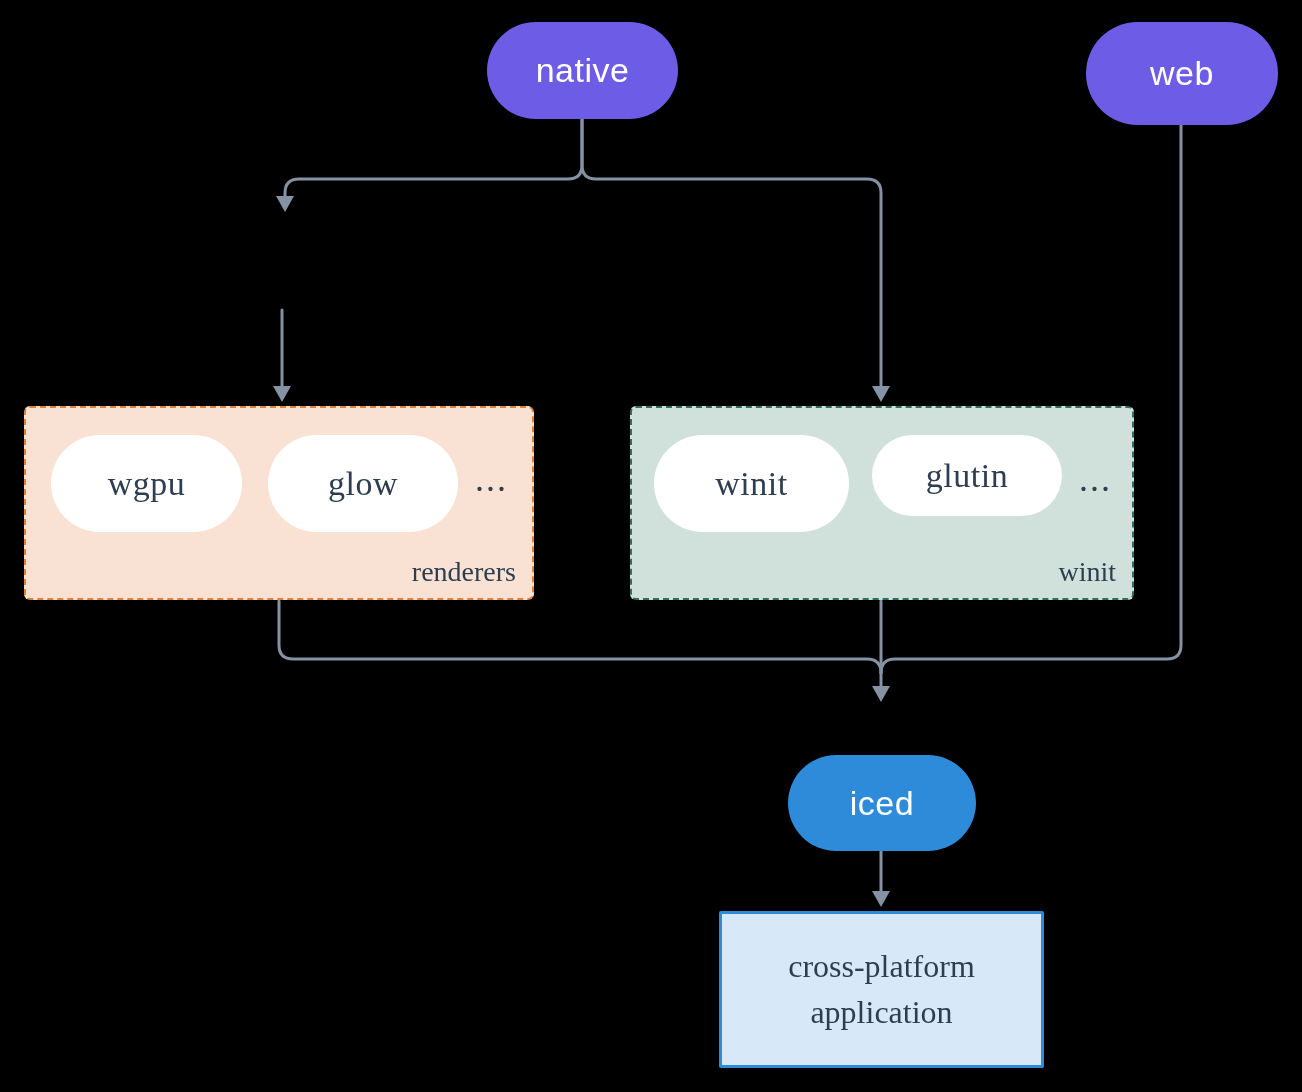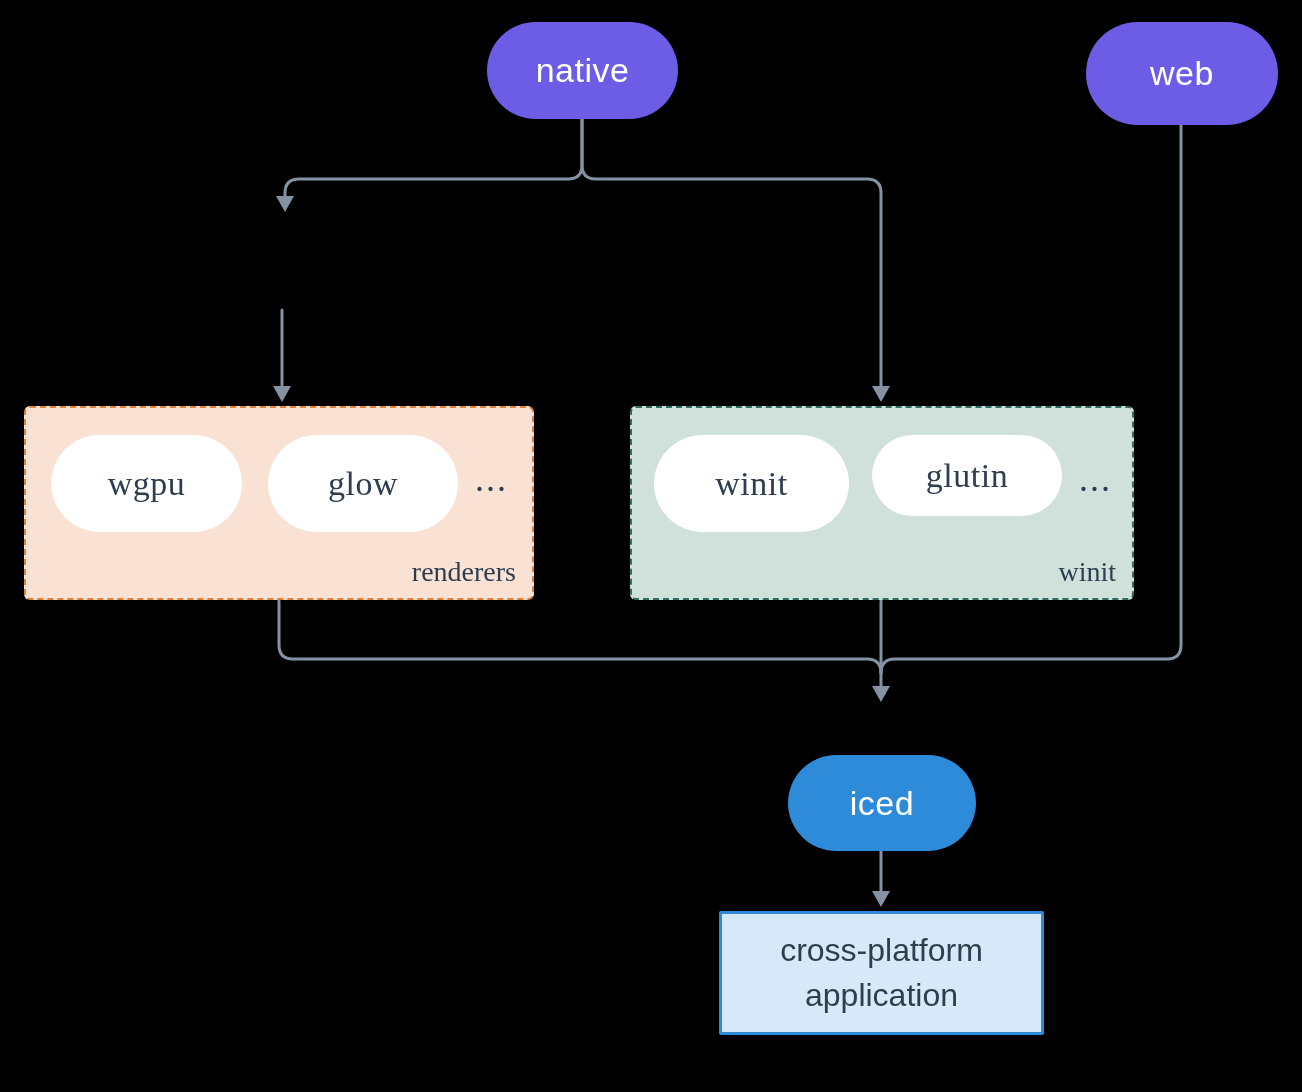--- a/index.html
+++ b/index.html
@@ -75,32 +75,33 @@
     top: 50px;
     font-size: 36px;
     letter-spacing: 2px;
     color: #2e3e50;
   }
   .app-box {
     position: absolute;
     left: 719px;
     top: 911px;
     width: 325px;
-    height: 124px;
+    height: 157px;
     box-sizing: border-box;
     background: #d7e9f9;
     border: 3px solid #2e8bd9;
     border-radius: 2px;
     display: flex;
     flex-direction: column;
     align-items: center;
     justify-content: center;
     gap: 10px;
     font-size: 32px;
     color: #2e3e50;
+    font-family: Liberation Serif, serif;
   }
   .app-box div { line-height: 1.1; }
 </style>
 </head>
 <body>
 
 <div id="stage">
 
   <svg id="edges" viewBox="0 0 1302 1092">
 

